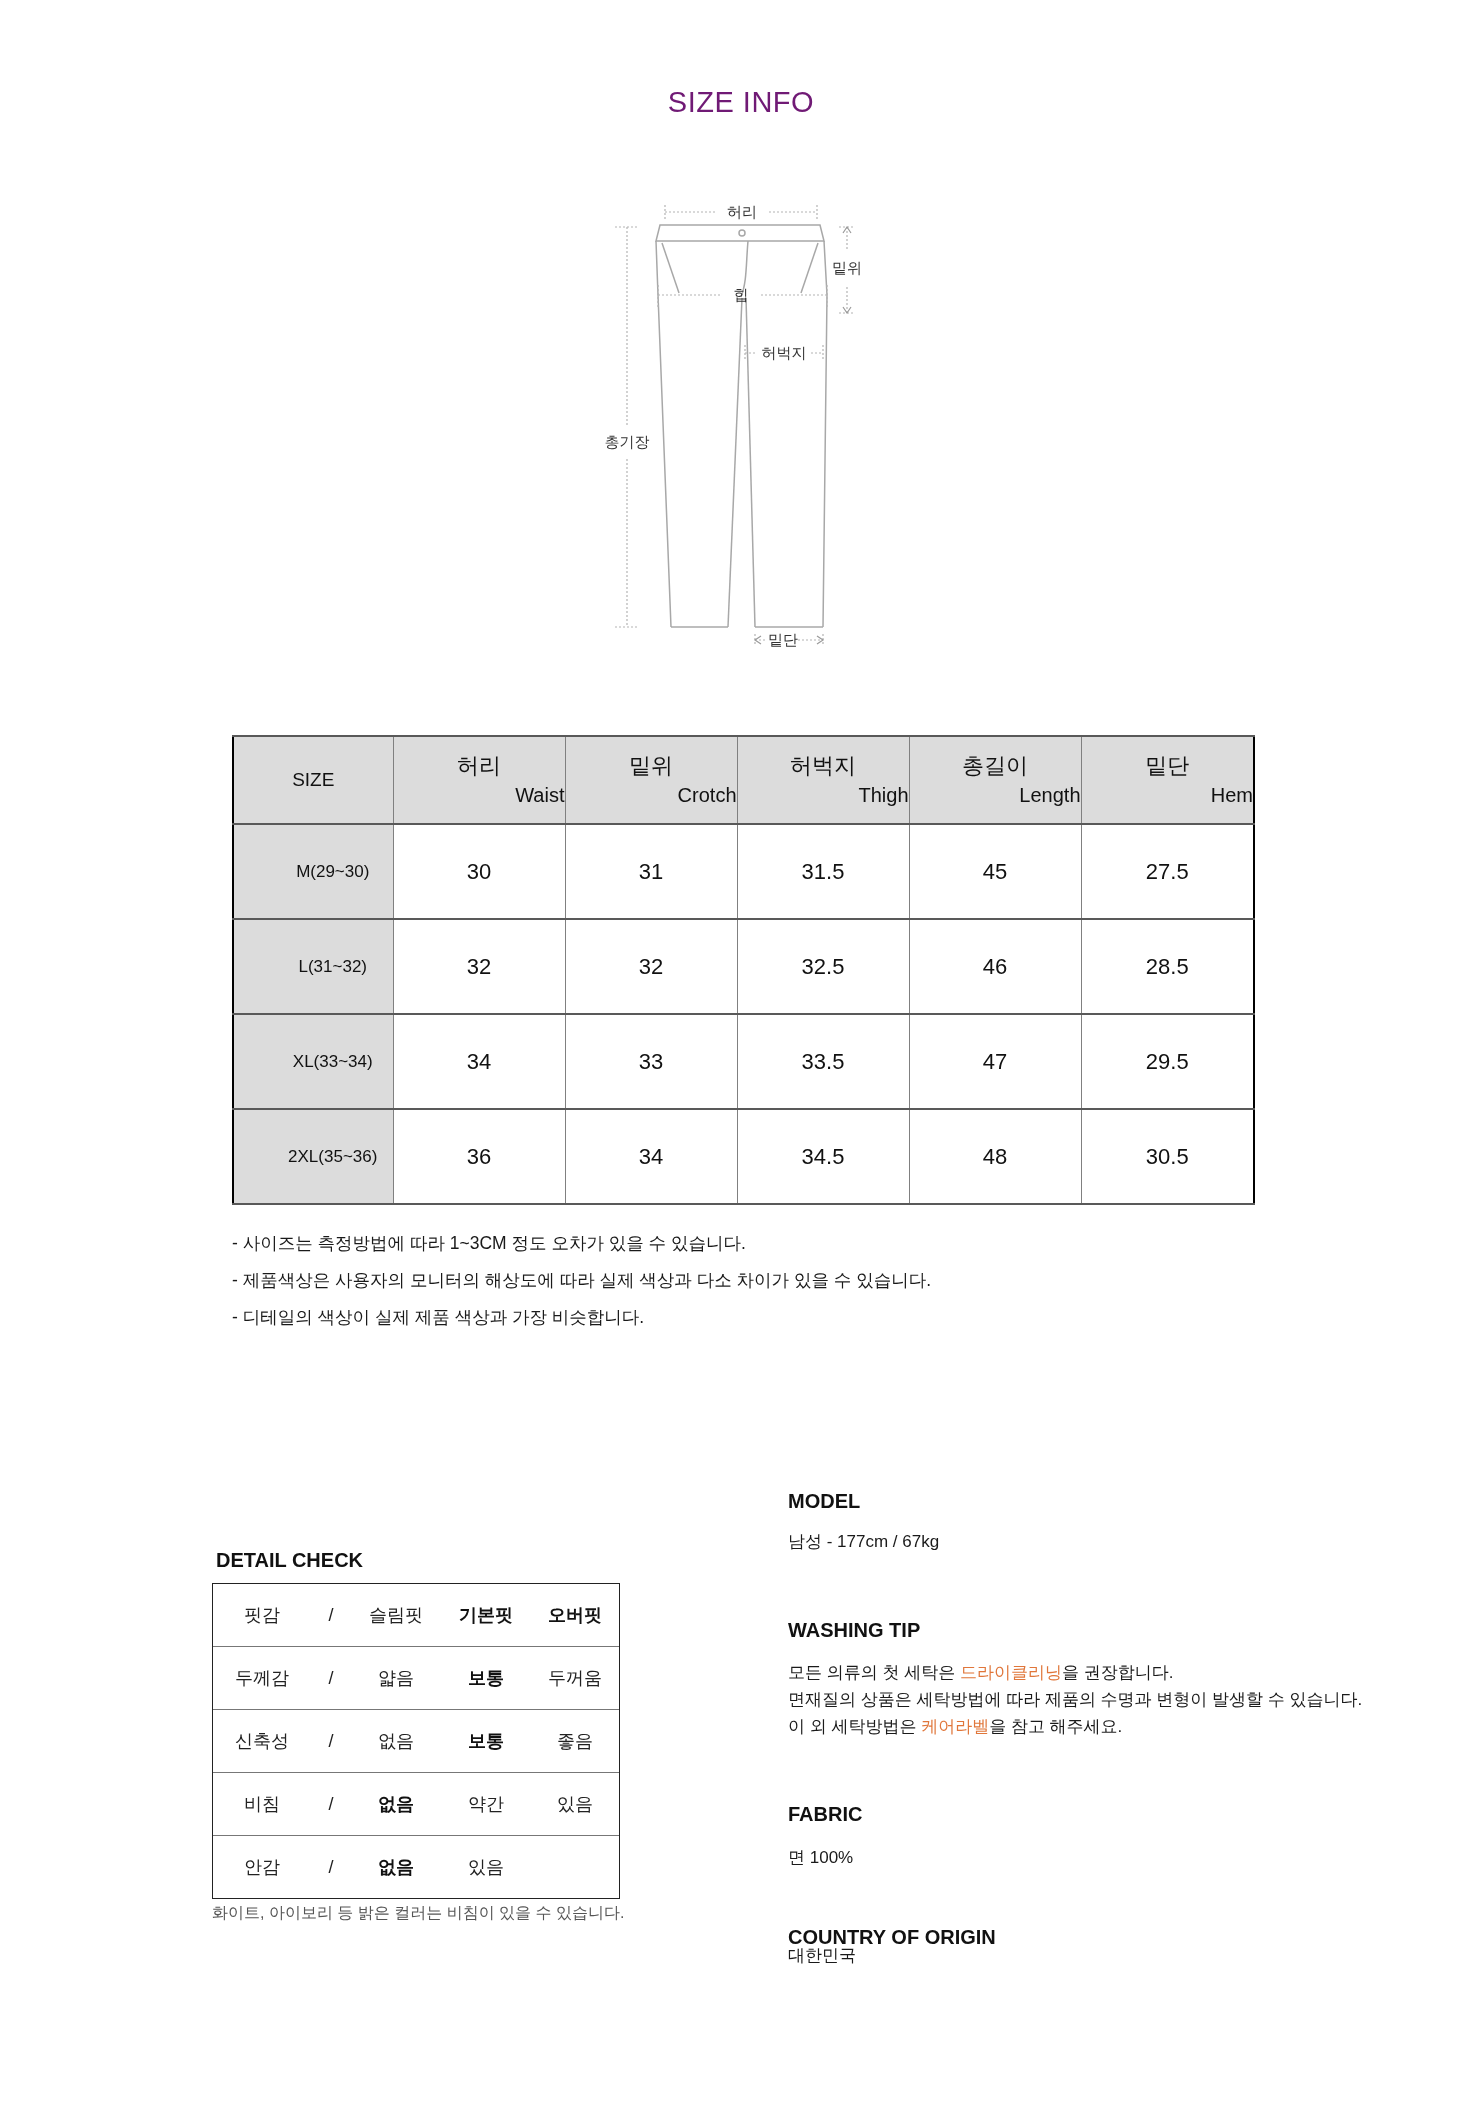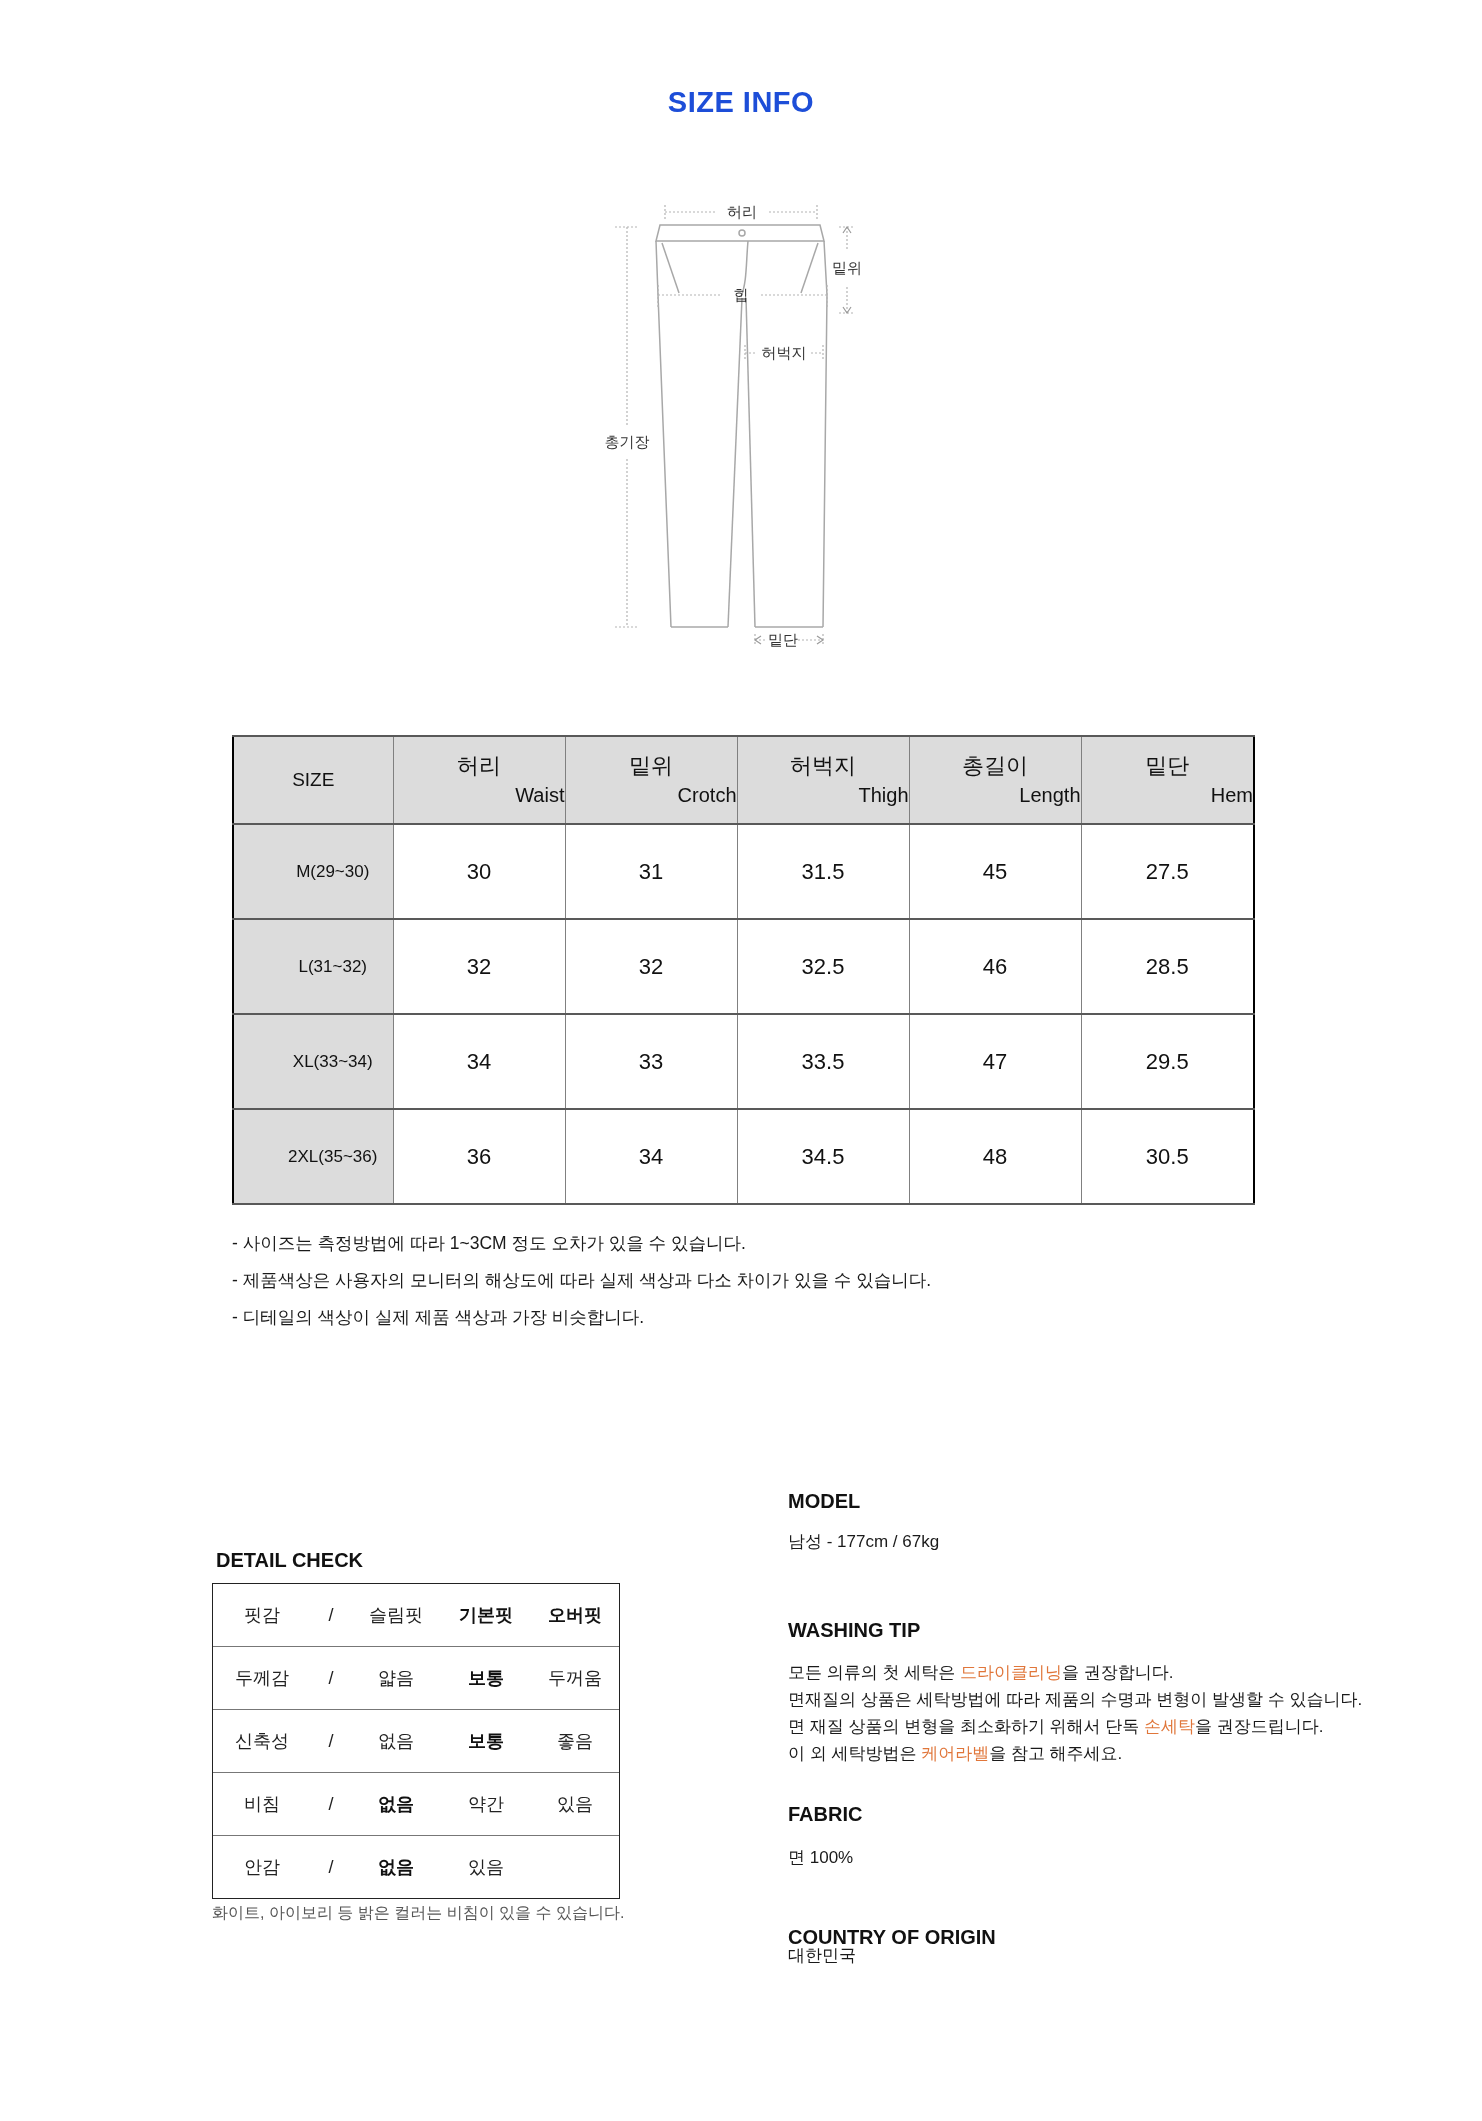--- a/index.html
+++ b/index.html
@@ -3,21 +3,21 @@
 <meta charset="utf-8">
 <style>
   html,body{margin:0;padding:0;background:#fff;}
   #page{
     position:relative;width:1482px;height:2121px;background:#ffffff;
     font-family:"Liberation Sans",sans-serif;color:#1a1a1a;overflow:hidden;
   }
   .abs{position:absolute;}
 
   
-  .title{top:86px;left:0;width:100%;text-align:center;font-size:29px;font-weight:700;letter-spacing:.5px;color:#1d4ed8;}
+  .title{top:86px;left:0;width:100%;text-align:center;font-size:29px;font-weight:400;letter-spacing:.5px;color:#701a75;}
 
   
   .diagram{left:585px;top:185px;width:370px;height:480px;}
   .diagram text{font-size:15px;fill:#333;font-family:"Liberation Sans",sans-serif;}
 
   
   table.size-table{
     left:232px;top:735px;position:absolute;border-collapse:collapse;table-layout:fixed;
     width:1021px;background:#fff;border:2px solid #000;
   }
@@ -252,23 +252,20 @@
 
   <div class="abs sec-heading wash-heading">WASHING TIP</div>
   <div class="abs wash-lines">
     <div>
       <span>모든 의류의 첫 세탁은 </span><span class="wash-em">드라이클리닝</span><span>을 권장합니다.</span>
     </div>
     <div>
       <span>면재질의 상품은 세탁방법에 따라 제품의 수명과 변형이 발생할 수 있습니다.</span><span class="wash-em"></span><span></span>
     </div>
     <div>
-      <span>면 재질 상품의 변형을 최소화하기 위해서 단독 </span><span class="wash-em">손세탁</span><span>을 권장드립니다.</span>
-    </div>
-    <div>
       <span>이 외 세탁방법은 </span><span class="wash-em">케어라벨</span><span>을 참고 해주세요.</span>
     </div>
   </div>
 
   <div class="abs sec-heading fabric-heading">FABRIC</div>
   <div class="abs sec-text fabric-text">면 100%</div>
 
   <div class="abs sec-heading origin-heading">COUNTRY OF ORIGIN</div>
   <div class="abs sec-text origin-text">대한민국</div>
 

